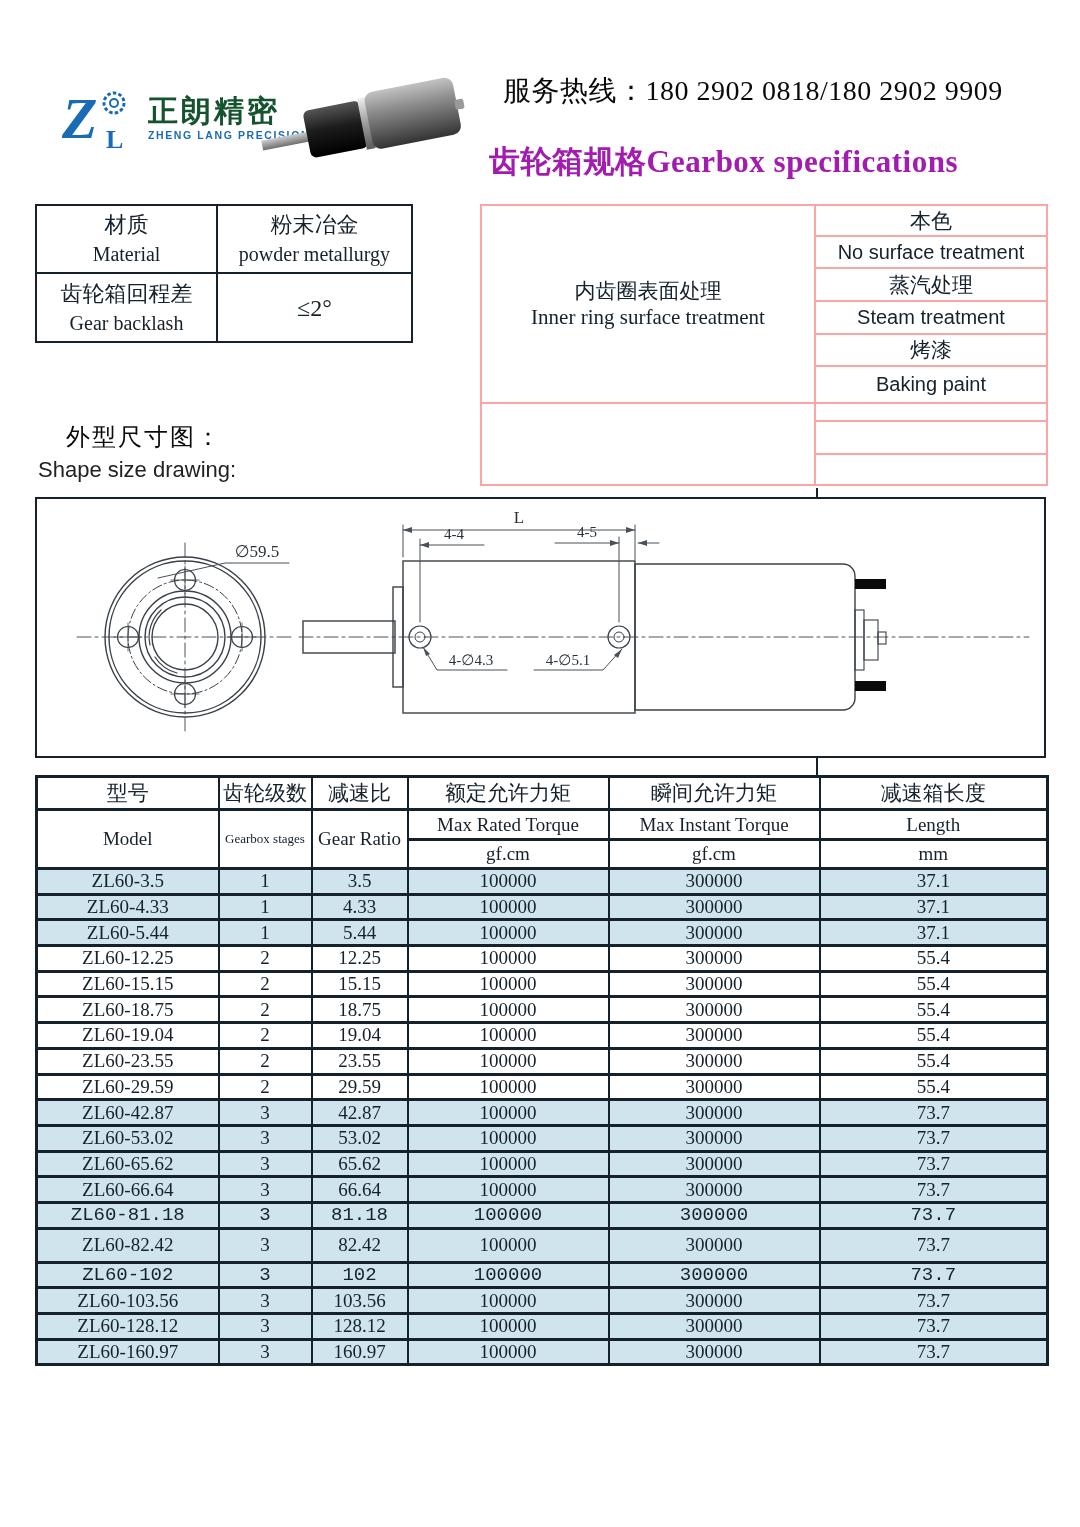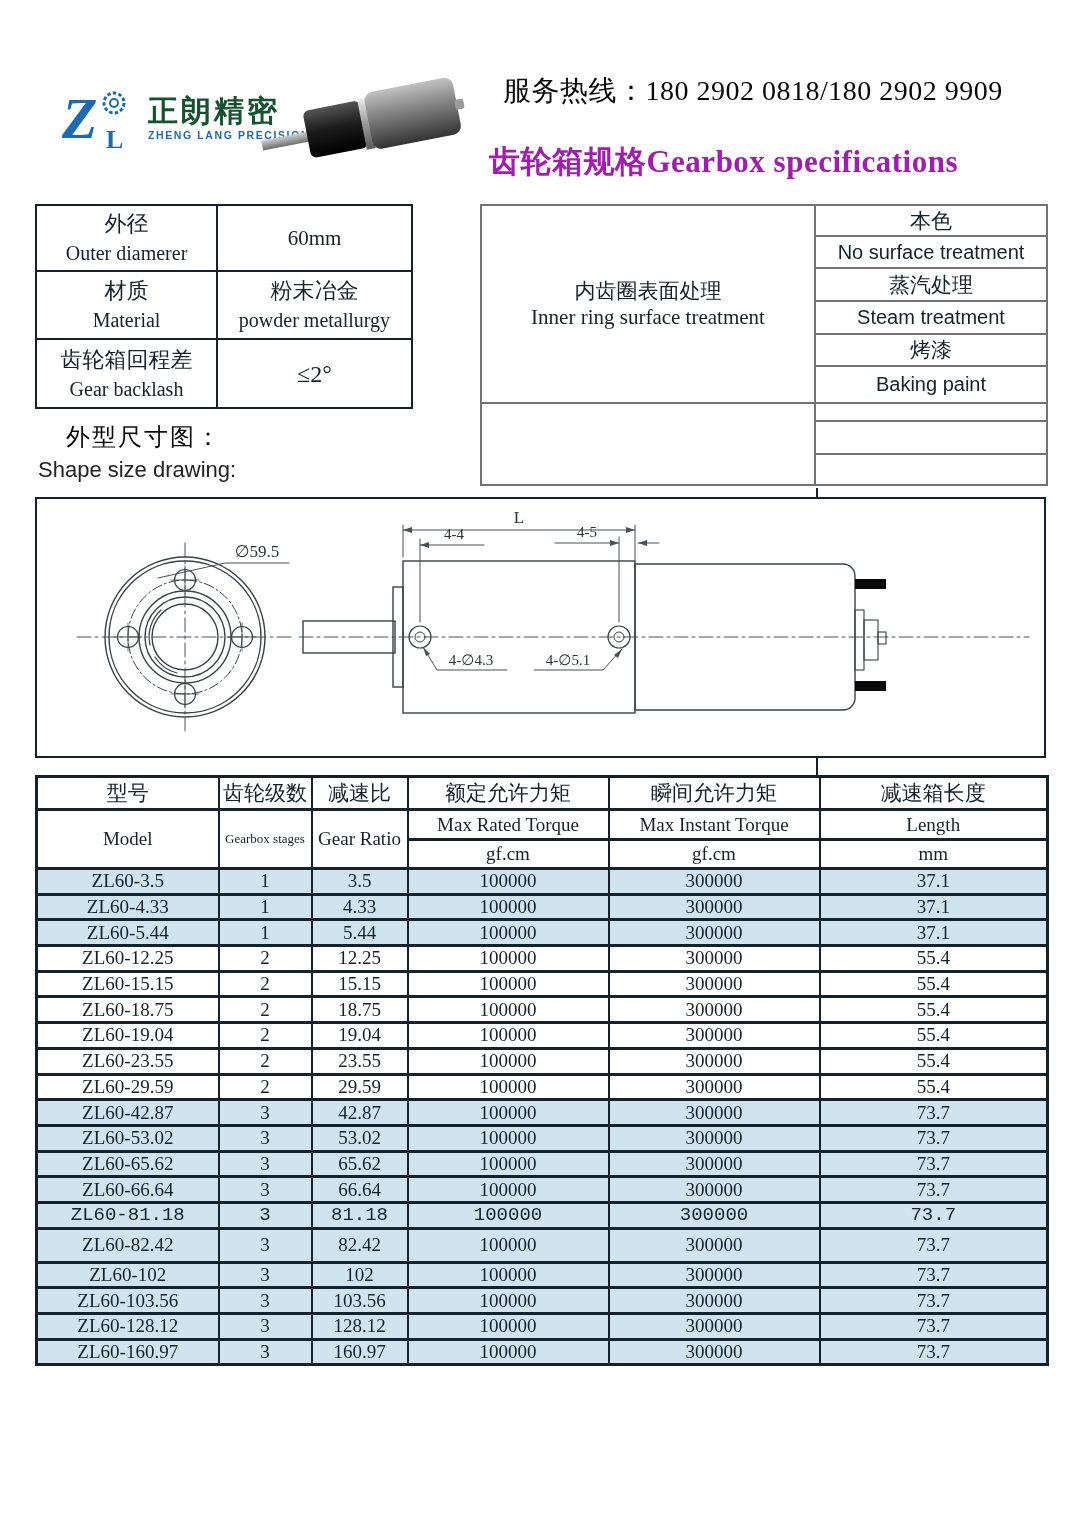--- a/index.html
+++ b/index.html
@@ -20,21 +20,21 @@
   
   table { border-collapse:collapse; table-layout:fixed; }
   td { text-align:center; vertical-align:middle; overflow:hidden; }
 
   .basic-table { position:absolute; left:35px; top:204px; width:376px; }
   .basic-table td { border:2px solid #15212b; }
   .cn-line { font-size:22px; line-height:30px; display:block; }
   .en-line { font-size:20px; line-height:28px; display:block; }
 
   .surface-table { position:absolute; left:480px; top:204px; width:566px; }
-  .surface-table td { border:2px solid #737373; }
+  .surface-table td { border:2px solid #fca5a5; }
   .surface-head { font-size:21px; }
   .surface-head .inner { height:100%; display:flex; flex-direction:column; justify-content:space-between; padding:26px 0 28px; }
   .opt-cn { font-size:21px; }
   .opt-en { font-size:20px; font-family:"Liberation Sans","DejaVu Sans",sans-serif; }
 
   
   .drawing-heading-cn { position:absolute; left:66px; top:421px; font-size:24px; color:#0a0a0a; letter-spacing:2px; }
   .drawing-heading-en { position:absolute; left:38px; top:457px; font-size:22px; color:#222;
                         font-family:"Liberation Sans","DejaVu Sans",sans-serif; }
   .drawing-box { position:absolute; left:35px; top:497px; width:1011px; height:261px; border:2px solid #15212b; background:#fff; }
@@ -101,29 +101,20 @@
 
   <div class="hotline">服务热线：180 2902 0818/180 2902 9909</div>
   <div class="doc-title">齿轮箱规格Gearbox specifications</div>
 
   <table class="basic-table">
     <colgroup>
         <col style="width:181px">
         <col style="width:195px">
       </colgroup>
     <tbody>
-        <tr style="height:66px">
-      <td>
-        <span class="cn-line">外径</span>
-        <span class="en-line">Outer diamerer</span>
-      </td>
-      <td>
-        <span class="cn-line" style="font-size:21px">60mm</span>
-      </td>
-    </tr>
     <tr style="height:68px">
       <td>
         <span class="cn-line">材质</span>
         <span class="en-line">Material</span>
       </td>
       <td>
         <span class="cn-line">粉末冶金</span>
         <span class="en-line">powder metallurgy</span>
       </td>
     </tr>
@@ -420,21 +411,21 @@
           <td>73.7</td>
         </tr>
         <tr class="hl" style="height: 34px;">
           <td>ZL60-82.42</td>
           <td>3</td>
           <td>82.42</td>
           <td>100000</td>
           <td>300000</td>
           <td>73.7</td>
         </tr>
-        <tr class="hl" style="height: 25.7px;">
+        <tr class="hl" style="height: 25.7px; font-family: Liberation Mono, monospace;">
           <td>ZL60-102</td>
           <td>3</td>
           <td>102</td>
           <td>100000</td>
           <td>300000</td>
           <td>73.7</td>
         </tr>
         <tr class="hl" style="height: 25.7px;">
           <td>ZL60-103.56</td>
           <td>3</td>

